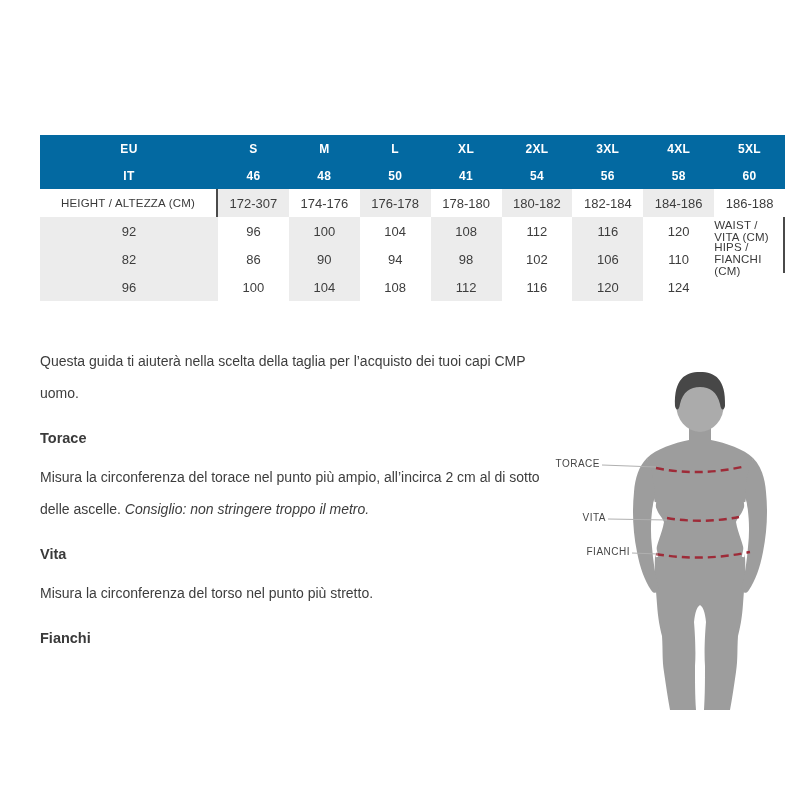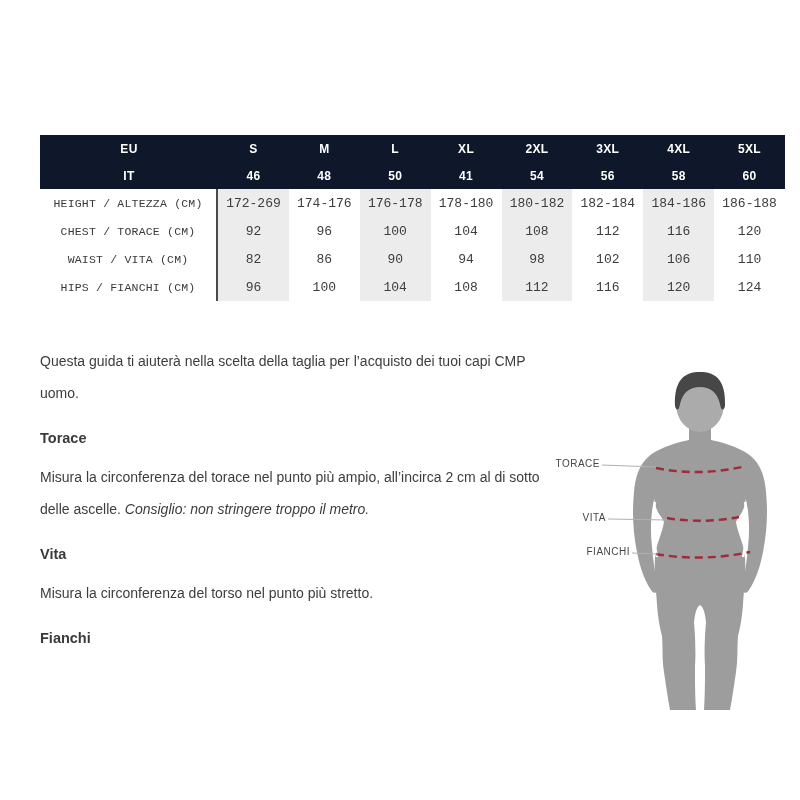--- a/index.html
+++ b/index.html
@@ -5,32 +5,31 @@
   * { box-sizing: border-box; margin: 0; padding: 0; }
   html, body { width: 800px; height: 800px; background: #ffffff; overflow: hidden; }
   body { position: relative; font-family: "Liberation Sans", sans-serif; }
 
   
   .size-table { position: absolute; left: 40px; top: 135px; width: 745px; }
   .t-head {
     display: grid;
     grid-template-columns: 178px repeat(8, 1fr);
     grid-auto-rows: 27px;
-    background: #0f172a;
+    background: #0369a1;
     text-align: center;
   }
   .t-head .cell {
     display: flex; align-items: center; justify-content: center;
     color: #ffffff; font-size: 12px; font-weight: 700; letter-spacing: 0.3px;
   }
   .t-body {
     display: grid;
     grid-template-columns: 178px repeat(8, 1fr);
     grid-auto-rows: 28px;
-    font-family: Liberation Mono, monospace;
   }
   .t-body .cell {
     display: flex; align-items: center; justify-content: center;
     font-size: 13px; color: #3d3d3d;
   }
   .t-body .row-label {
     font-size: 11.5px; color: #3a3a3a; letter-spacing: 0.2px;
     border-right: 2px solid #4a4a4a;
   }
   .t-body .shade { background: #ececec; }
@@ -74,30 +73,29 @@
     <div class="cell">50</div>
     <div class="cell">41</div>
     <div class="cell">54</div>
     <div class="cell">56</div>
     <div class="cell">58</div>
     <div class="cell">60</div>
   </div>
 
   <div class="t-body">
     <div class="cell row-label">HEIGHT / ALTEZZA (CM)</div>
-    <div class="cell shade">172-269</div>
+    <div class="cell shade">172-307</div>
     <div class="cell">174-176</div>
     <div class="cell shade">176-178</div>
     <div class="cell">178-180</div>
     <div class="cell shade">180-182</div>
     <div class="cell">182-184</div>
     <div class="cell shade">184-186</div>
     <div class="cell">186-188</div>
 
-    <div class="cell row-label">CHEST / TORACE (CM)</div>
     <div class="cell shade">92</div>
     <div class="cell">96</div>
     <div class="cell shade">100</div>
     <div class="cell">104</div>
     <div class="cell shade">108</div>
     <div class="cell">112</div>
     <div class="cell shade">116</div>
     <div class="cell">120</div>
 
     <div class="cell row-label">WAIST / VITA (CM)</div>

